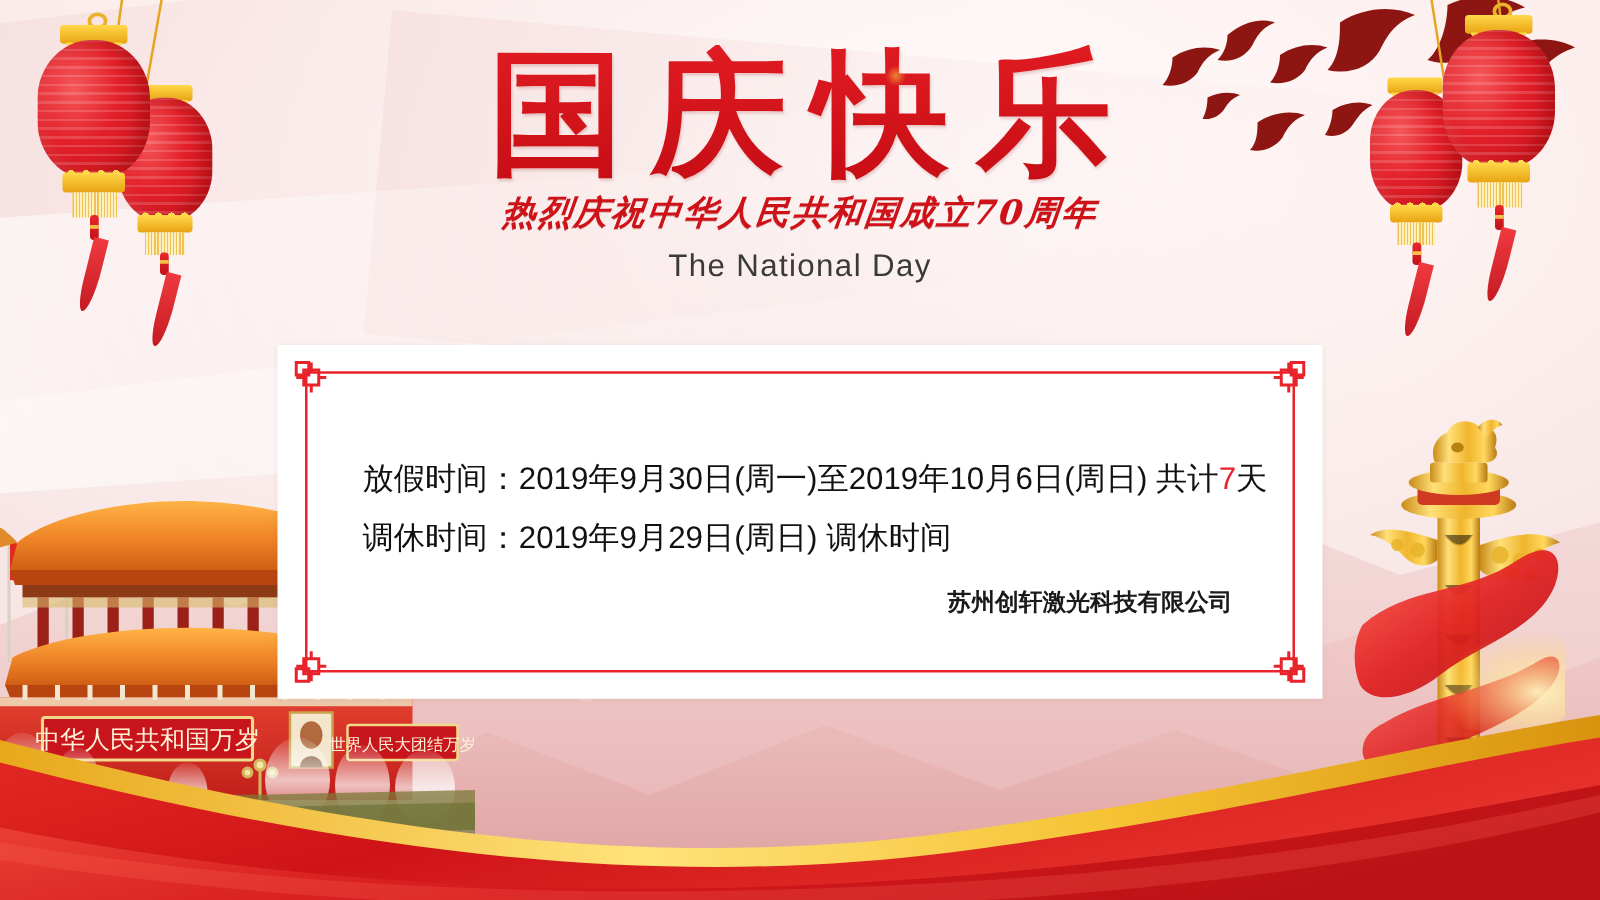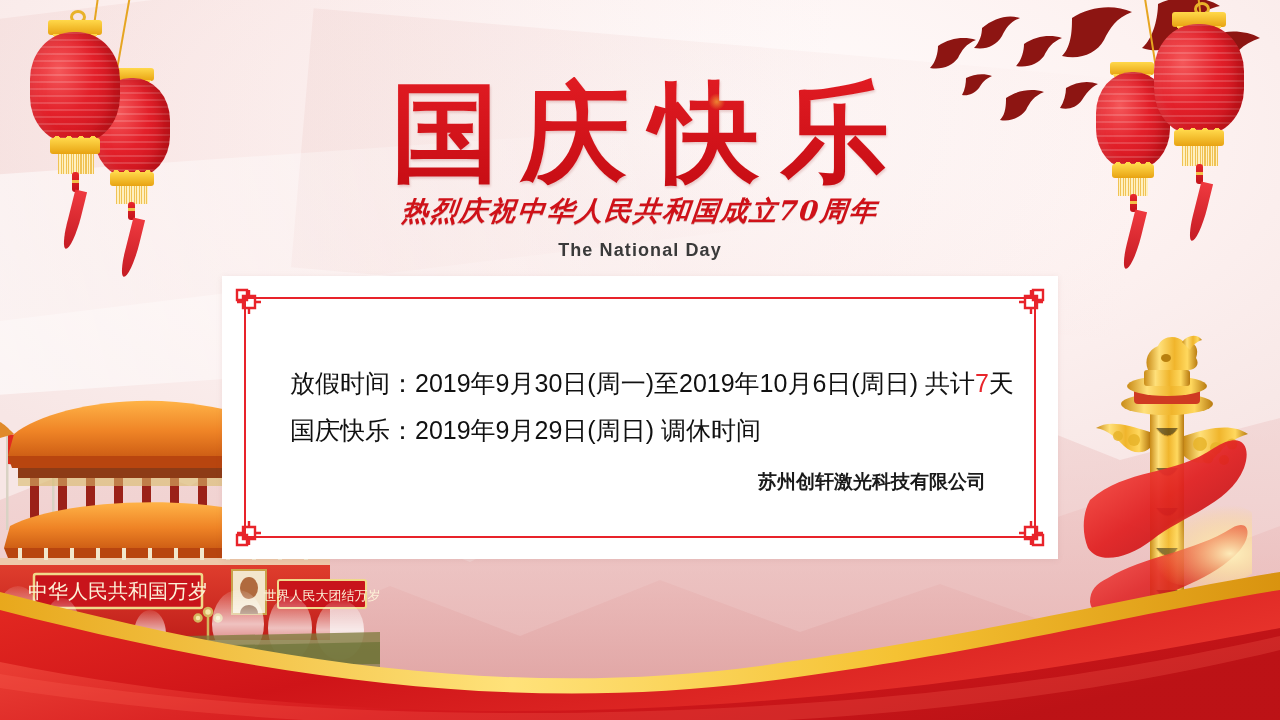--- a/index.html
+++ b/index.html
@@ -33,21 +33,21 @@
     background:linear-gradient(80deg, rgba(255,255,255,.75), rgba(255,255,255,0) 80%);
     transform:rotate(-4deg);
   }
 
   
   .mountains { position:absolute; left:0; bottom:0; width:1280px; height:470px; }
 
   
   .title-block {
     position:absolute; top:36px; left:0; width:1280px;
-    text-align:center; z-index:6;margin-top:41px;
+    text-align:center; z-index:6;
   }
   .main-title {
     font-size:108px; font-weight:bold; line-height:1.04;
     letter-spacing:22px; text-indent:22px;
     color:#d3101a;
     font-family:"DejaVu Sans","Liberation Sans",sans-serif;
     background-image:
       radial-gradient(circle 14px at 12% 28%, rgba(247,190,60,.85), rgba(247,190,60,0) 70%),
       radial-gradient(circle 10px at 20% 62%, rgba(247,190,60,.7), rgba(247,190,60,0) 70%),
       radial-gradient(circle 12px at 56% 22%, rgba(247,190,60,.65), rgba(247,190,60,0) 70%),
@@ -63,21 +63,21 @@
     margin-top:4px;
     font-size:27px; font-weight:bold; letter-spacing:2px;
     color:#cf1118;
     font-family:"DejaVu Serif","Liberation Serif",serif;
     font-style:italic;
     transform:skewX(-6deg);
     text-shadow:0 1px 0 rgba(120,0,0,.25);
   }
   .sub-en {
     margin-top:11px;
-    font-size:18px; font-weight:bold; letter-spacing:1.1px;
+    font-size:25px; font-weight:normal; letter-spacing:1.1px;
     color:#3a3a3a;
   }
 
   
   .card {
     position:absolute;
     left:222px; top:276px; width:836px; height:283px;
     background:#ffffff;
     z-index:8;
     box-shadow:0 1px 6px rgba(140,80,80,.10);
@@ -472,21 +472,21 @@
       </div>
     </div>
 
     <div class="card-inner">
 
       <div class="card-lines">
         <div class="card-line">
           <span>放假时间：</span><span>2019年9月30日(周一)至2019年10月6日(周日)  共计</span><span class="hl">7</span><span>天</span>
         </div>
         <div class="card-line">
-          <span>国庆快乐：</span><span>2019年9月29日(周日) 调休时间</span>
+          <span>调休时间：</span><span>2019年9月29日(周日) 调休时间</span>
         </div>
       </div>
 
       <div class="card-sign">苏州创轩激光科技有限公司</div>
     </div>
   </div>
 
   <svg class="ribbon" viewBox="0 0 1280 150" preserveAspectRatio="none">
     <defs>
       <linearGradient id="rgold" x1="0" y1="0" x2="1" y2="0">

